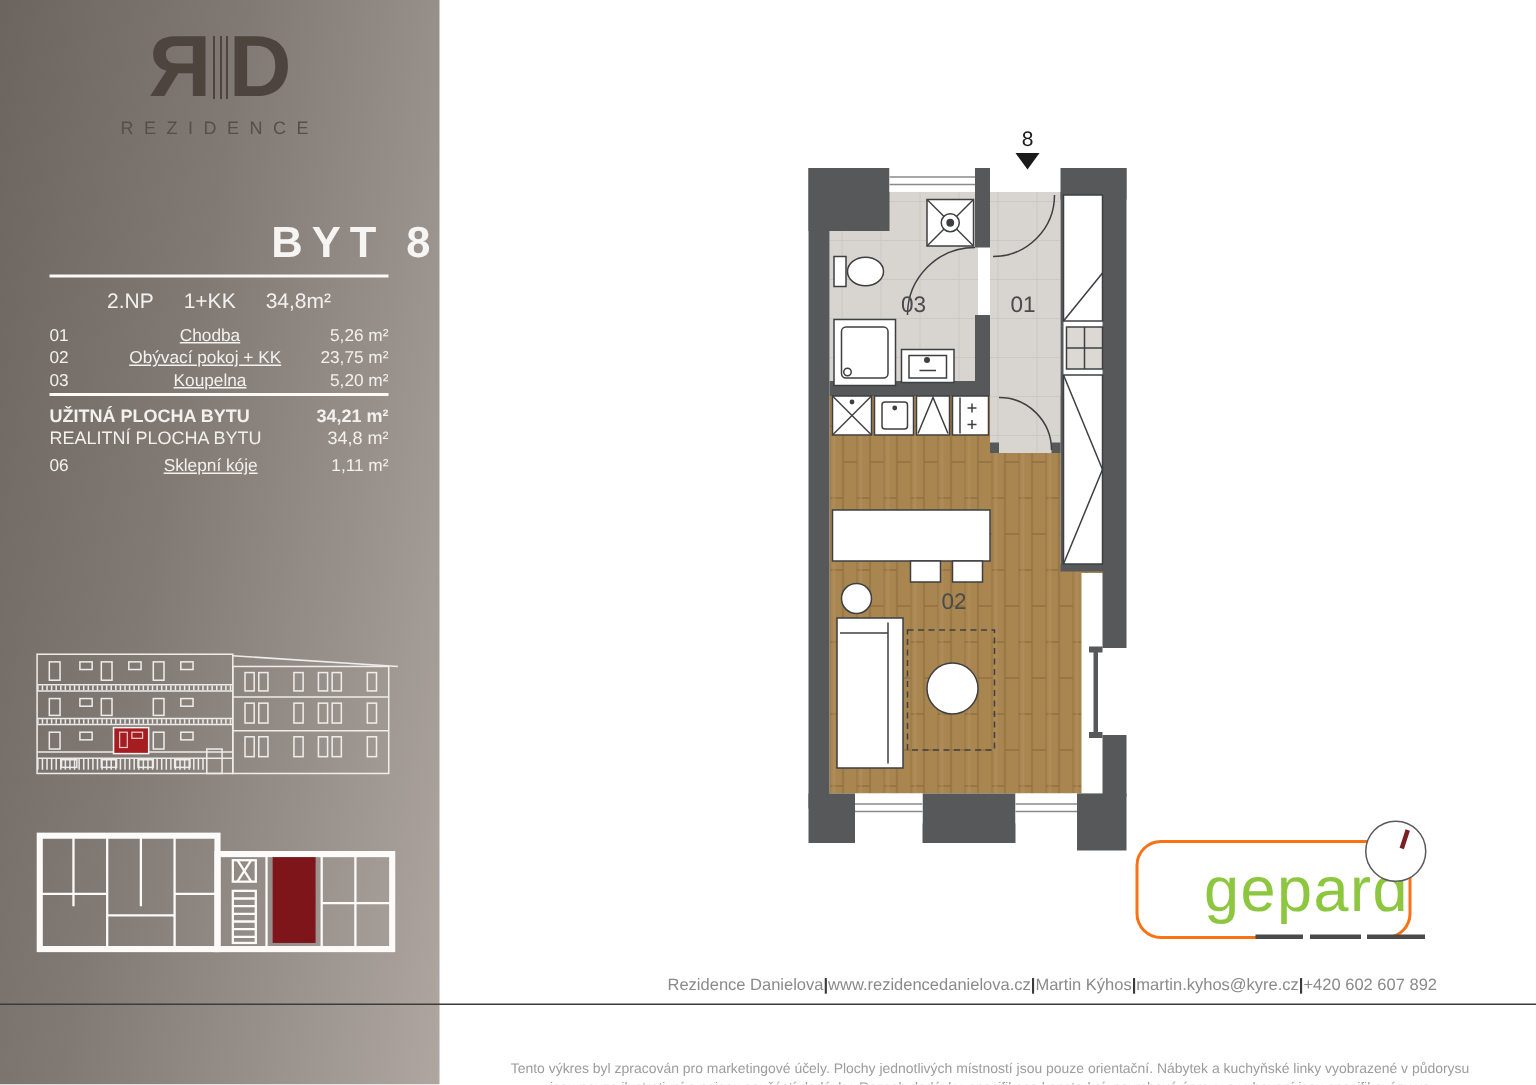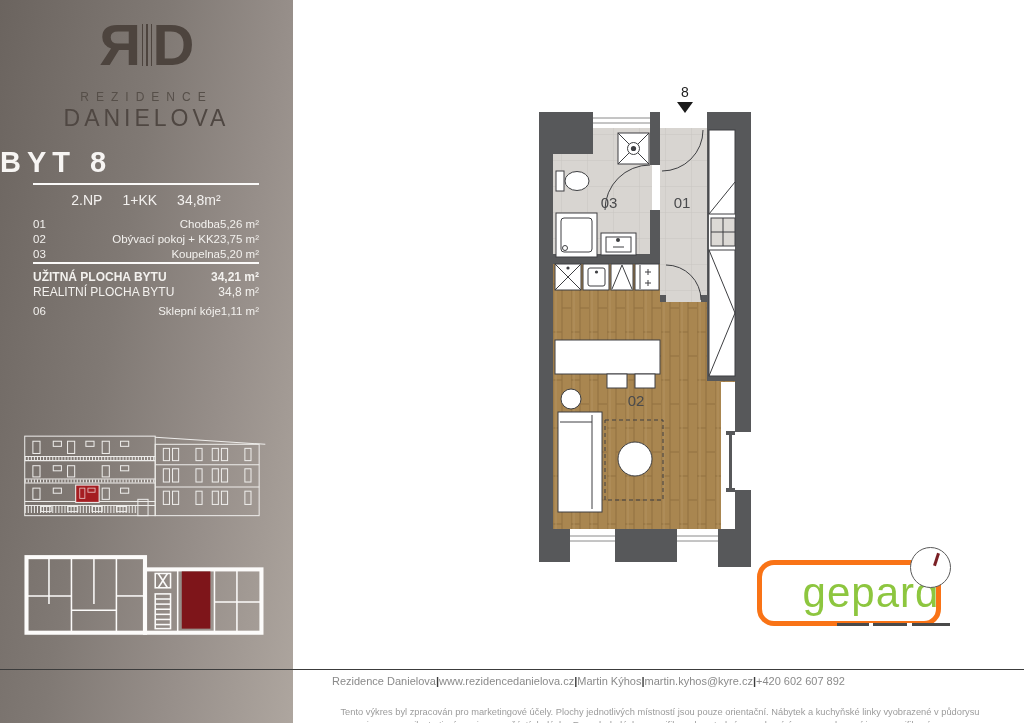--- a/index.html
+++ b/index.html
@@ -12,77 +12,76 @@
   .sidebar {
     position:absolute; left:0; top:0; width:293px; height:723px;
     background:linear-gradient(100deg,#6b645f 0%,#807974 40%,#978f8a 70%,#aea69f 100%);
   }
   .logo-block { position:absolute; top:14px; left:0; width:293px; text-align:center; color:#4a423c; }
   .monogram { display:flex; justify-content:center; align-items:center; height:62px; }
   .mono-letter { font-size:58px; font-weight:bold; color:#4d443e; line-height:60px; }
   .mono-r { transform:scaleX(-1); }
   .mono-bars { width:10px; height:42px; margin:0 1px;
     background:repeating-linear-gradient(90deg,#4d443e 0 1.5px,transparent 1.5px 4.5px); }
-  .brand-line1 { margin-top:14px; font-size:12px; letter-spacing:7px; color:#564f49; }
+  .brand-line1 { margin-top:2px; font-size:12px; letter-spacing:7px; color:#564f49; }
   .brand-line2 { margin-top:1px; font-size:23px; letter-spacing:4px; color:#4f4742; }
-  .byt-title { position:absolute; top:146px; left:0; width:293px; text-align:left;
+  .byt-title { position:absolute; top:146px; left:0; width:293px; text-align:right;
     color:#f7f5f3; font-size:29px; font-weight:bold; letter-spacing:6px; }
   .rule { position:absolute; left:33px; width:226px; height:2px; background:#fbfaf9; }
   .rule-1 { top:183px; } .rule-2 { top:262px; }
   .meta-row { position:absolute; top:192px; left:33px; width:226px; display:flex;
     justify-content:center; gap:20px; color:#f3f1ef; font-size:14px; }
   .room-table { position:absolute; left:33px; width:226px; color:#f3f1ee; font-size:11.5px; }
   .rooms-pos { top:217px; } .totals-pos { top:270px; } .cellar-pos { top:304px; }
   .room-row { display:flex; height:15px; line-height:15px; }
   .room-num { width:27px; }
-  .room-name { flex:1; text-align:right; }
+  .room-name { flex:1; text-align:center;text-decoration:underline; }
   .room-area { text-align:right; }
   .total-row { display:flex; height:15px; line-height:15px; font-size:12px; }
   .total-label { flex:1; text-align:left; }
   .bold { font-weight:bold;gap:16px; }
   .elev-svg { position:absolute; left:22px; top:428px; }
   .key-svg  { position:absolute; left:22px; top:551px; }
   
   .plan-svg { position:absolute; left:535px; top:82px; }
   .plan-label { font-size:15px; fill:#4a4b4d; }
   
   .gepard { position:absolute; left:753px; top:550px; width:205px; height:105px; }
   .gepard-box { position:absolute; left:4px; top:10px; width:184px; height:66px;
-    border:5px solid #f97316; border-radius:17px; display:flex; align-items:center; justify-content:center;padding-left:44px; }
+    border:2px solid #f97316; border-radius:17px; display:flex; align-items:center; justify-content:center;padding-left:44px; }
   .gepard-word { font-size:42px; color:#8dc63f; letter-spacing:1px; }
   .gepard-circle { position:absolute; left:157px; top:-3px; width:41px; height:41px;
     border:1.5px solid #5a5a5a; border-radius:50%; background:#ffffff; }
   .gepard-needle { position:absolute; left:24px; top:5px; width:3px; height:13px;
     background:#7a1f24; transform:rotate(18deg); }
   .gepard-ruler { position:absolute; left:84px; top:73px; width:113px; height:3px;
     background:linear-gradient(90deg,#4a4a4a 0 28%,#ffffff 28% 32%,#4a4a4a 32% 62%,#ffffff 62% 66%,#4a4a4a 66% 100%); }
   .gepard-tagline { position:absolute; left:0; top:86px; width:205px; text-align:center;
     font-size:13px; letter-spacing:4.5px; color:#8f8f8f; white-space:nowrap; }
   
   .footer-row { position:absolute; left:332px; top:651px; width:626px; display:flex;
-    justify-content:flex-start; align-items:center; font-size:11px; color:#8a8a8a;margin-top:24px; }
+    justify-content:flex-end; align-items:center; font-size:11px; color:#8a8a8a; }
   .footer-sep { color:#3a3a3a; font-weight:bold; }
   .footer-link { color:#8a8a8a; text-decoration:none; }
   .footer-line { position:absolute; left:0; top:669px; width:1024px; height:1px; background:#3c3c3c; }
   .disclaimer { position:absolute; left:340px; top:706px; width:640px; text-align:center;
     font-size:9.3px; line-height:13px; color:#9c9c9c; }
 </style>
 </head>
 <body>
 
 <div class="sidebar">
 
   <div class="logo-block">
     <div class="monogram">
       <span class="mono-letter mono-r">R</span>
       <span class="mono-bars"></span>
       <span class="mono-letter">D</span>
     </div>
     <div class="brand-line1">REZIDENCE</div>
-    <div class="brand-line2">DANIELOVA</div>
   </div>
 
   <div class="byt-title">BYT 8</div>
   <div class="rule rule-1"></div>
 
   <div class="meta-row">
     <span>2.NP</span>
     <span>1+KK</span>
     <span>34,8m²</span>
   </div>

